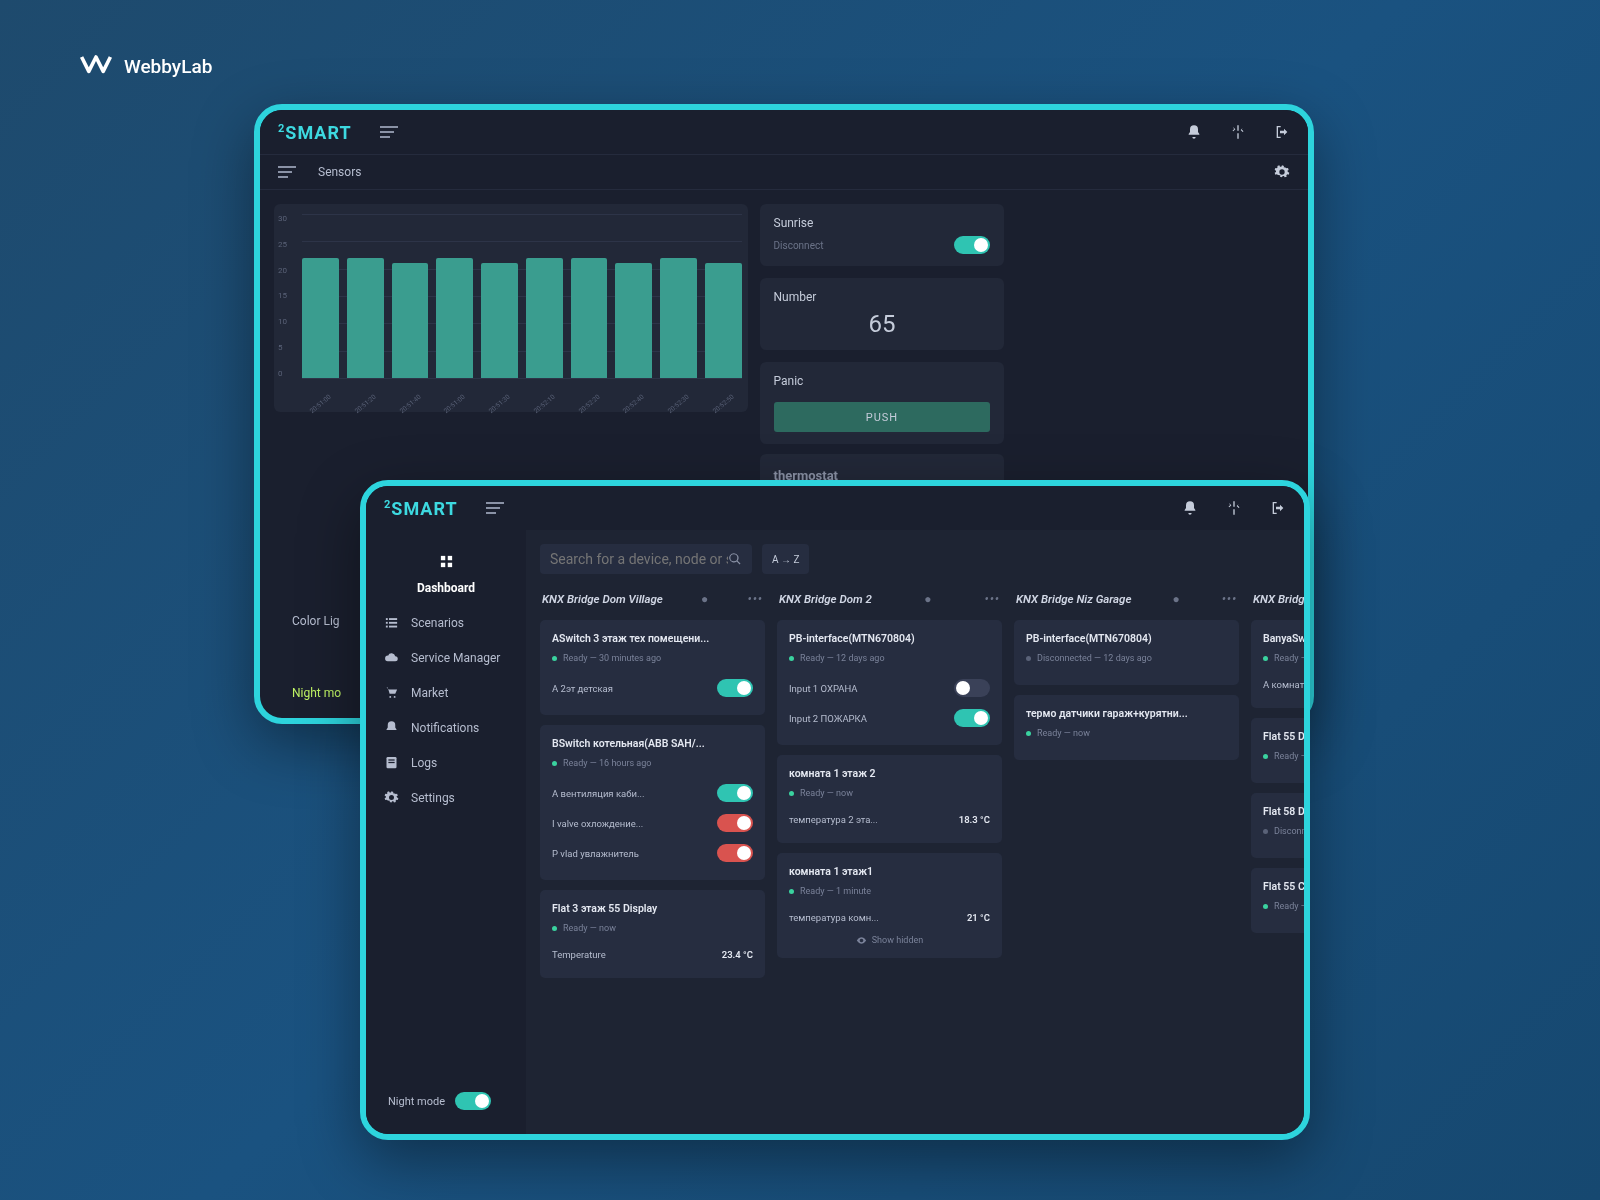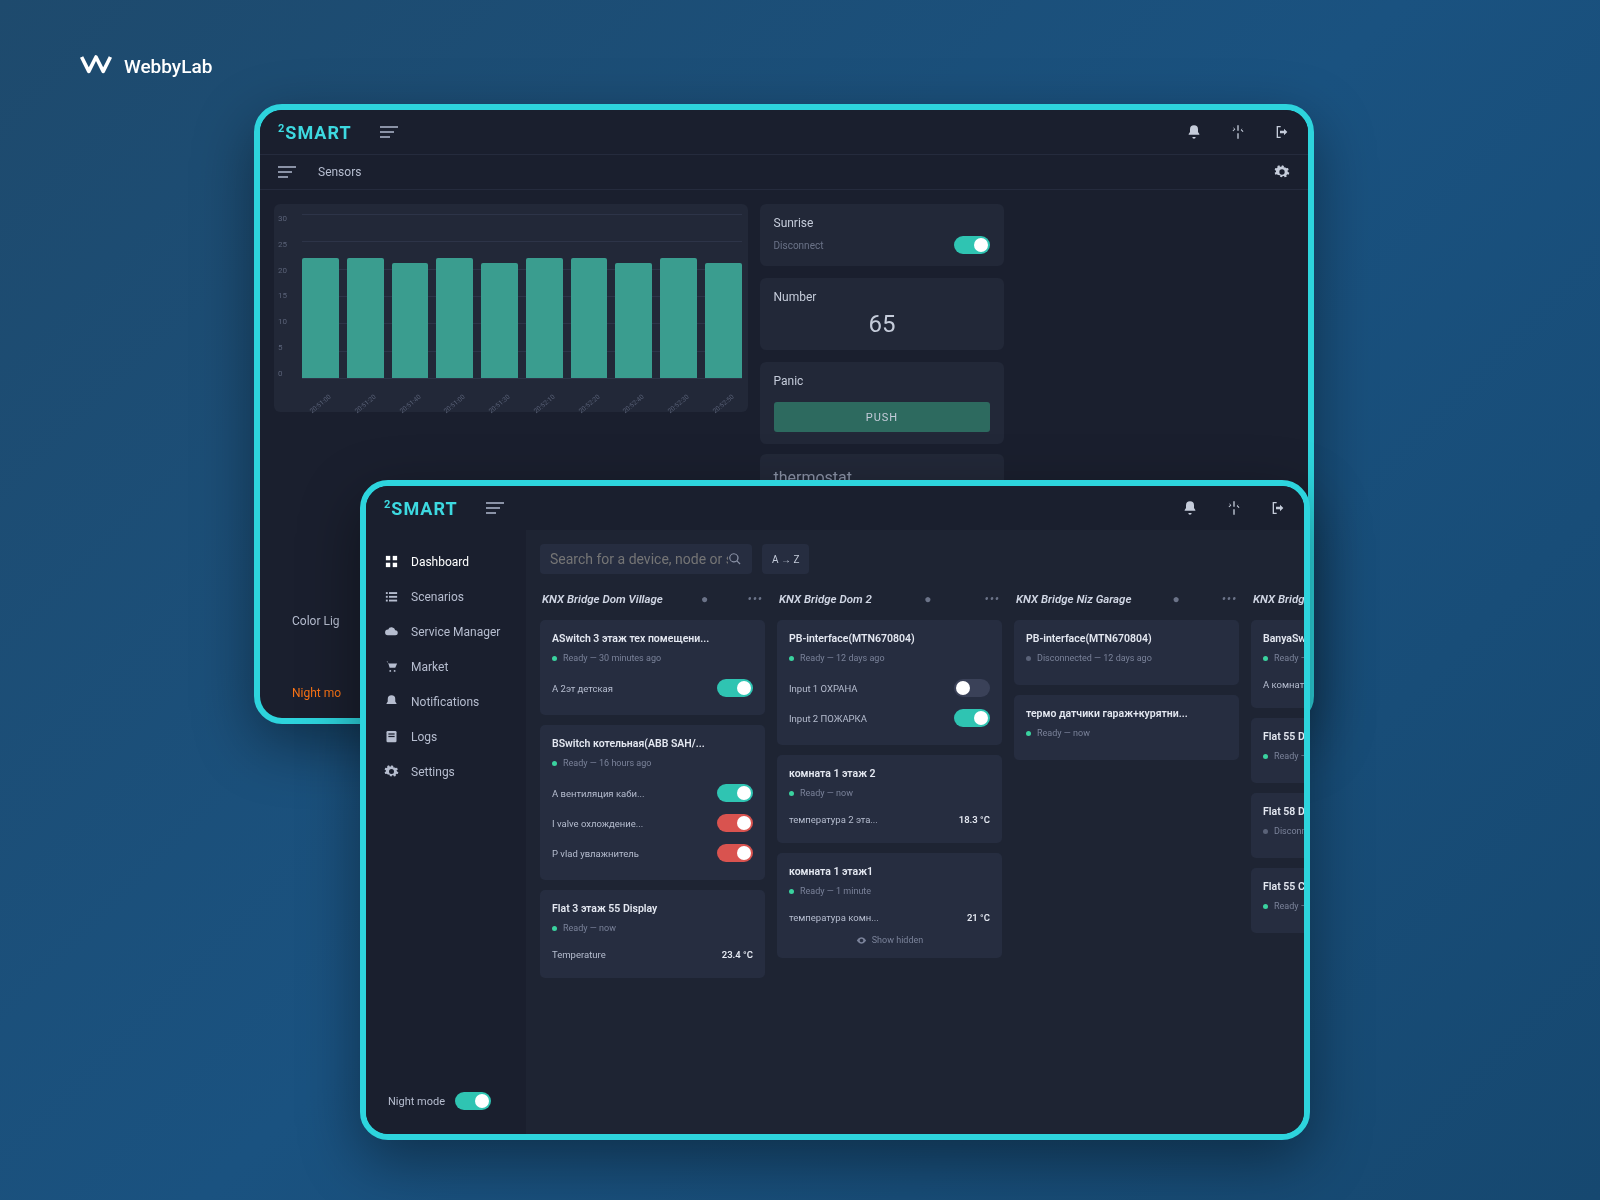--- a/index.html
+++ b/index.html
@@ -43,45 +43,45 @@
   .bar{flex:1;background:#3a9d8f;border-radius:2px 2px 0 0;}
   .x-labels{position:absolute;left:28px;right:6px;bottom:4px;display:flex;gap:8px;}
   .x-labels span{flex:1;font-size:6.5px;color:#5a6278;text-align:center;transform:rotate(-40deg);transform-origin:center;}
 
   .gauge-panel{display:flex;flex-direction:column;align-items:center;justify-content:center;}
   .gauge{width:130px;height:90px;position:relative;}
   .gauge svg{width:100%;height:100%;}
   .gauge-label{font-size:10px;color:#8a92a6;margin-top:4px;}
 
   .thermo-panel{grid-column:2; margin-top:-2px;}
-  .thermo-panel h5{font-size:16px;color:#8a92a6;font-weight:400;}
+  .thermo-panel h5{font-size:13px;color:#8a92a6;font-weight:700;}
   .thermo-row{display:flex;align-items:center;justify-content:center;gap:14px;}
   .thermo-row .pm{color:#4a5268;font-size:20px;cursor:pointer;}
   .thermo-row .val{color:#c5ccda;font-size:26px;font-weight:300;}
 
   .side-col{display:flex;flex-direction:column;gap:12px;}
   .side-col .panel{padding:12px 14px;}
   .mini-title{font-size:12px;color:#c5ccda;margin-bottom:6px;}
   .mini-sub{font-size:10px;color:#6b7388;}
   .toggle{width:36px;height:18px;border-radius:10px;background:#2fc4b2;position:relative;cursor:pointer;}
   .toggle::after{content:'';position:absolute;width:14px;height:14px;border-radius:50%;background:#fff;top:2px;right:2px;}
   .toggle.off{background:#3a4158;}.toggle.off::after{right:auto;left:2px;}
   .toggle.red{background:#d9534f;}.toggle.red::after{right:2px;left:auto;}
   .row-between{display:flex;align-items:center;justify-content:space-between;}
   .big-num{font-size:24px;color:#c5ccda;text-align:center;margin-top:4px;}
   .push-btn{width:100%;height:30px;background:#2d6a5f;color:#c5ccda;font-size:11px;border:none;border-radius:3px;margin-top:8px;cursor:pointer;letter-spacing:1px;}
 
   .color-light{position:absolute;bottom:18px;left:32px;font-size:12px;color:#b6bdcf;}
-  .night-back{position:absolute;bottom:18px;left:32px;font-size:12px;color:#f97316;}
+  .night-back{position:absolute;bottom:18px;left:32px;font-size:12px;color:#bef264;}
 
   
   .ft-body{display:flex;height:calc(100% - 44px);}
   .sidebar{width:160px;background:#1a1f2e;padding:14px 0;display:flex;flex-direction:column;}
   .sb-item{display:flex;align-items:center;gap:12px;padding:10px 18px;color:#b6bdcf;font-size:12px;cursor:pointer;}
-  .sb-item.active{color:#fff;font-weight:400;}
+  .sb-item.active{color:#fff;font-weight:700;flex-direction:column;}
   .sb-item svg{width:15px;height:15px;fill:currentColor;flex-shrink:0;}
   .night-row{margin-top:auto;padding:0 22px 10px;display:flex;align-items:center;gap:10px;font-size:11px;color:#b6bdcf;}
 
   .main{flex:1;background:#1e2433;overflow:hidden;display:flex;flex-direction:column;}
   .search-row{display:flex;align-items:center;gap:10px;padding:14px;}
   .search-box{flex:0 0 210px;display:flex;align-items:center;background:#262d40;border-radius:4px;padding:0 10px;height:30px;}
   .search-box input{flex:1;background:none;border:none;outline:none;color:#8a92a6;font-size:14px;}
   .search-box svg{width:14px;height:14px;fill:#8a92a6;}
   .az-btn{height:30px;padding:0 10px;background:#262d40;border-radius:4px;color:#c5ccda;font-size:10px;display:flex;align-items:center;cursor:pointer;}
 

